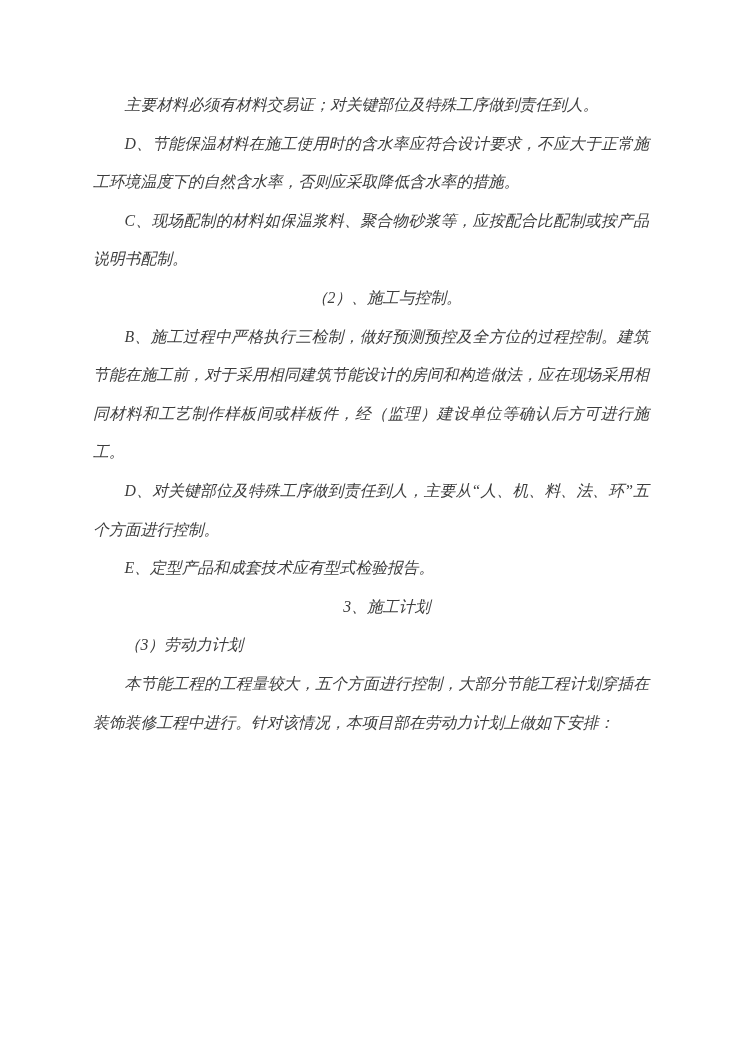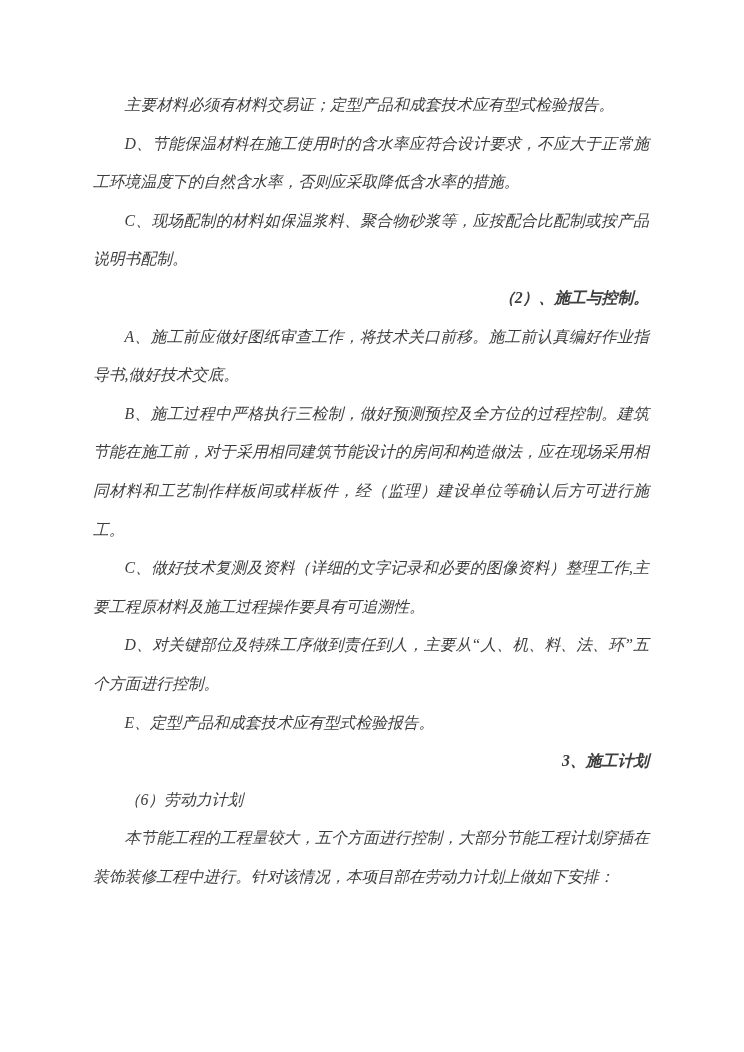--- a/index.html
+++ b/index.html
@@ -28,35 +28,33 @@
     line-height: 38.6px;
     color: #3d3d3d;
     text-indent: 2em;
     text-align: justify;
     text-justify: inter-ideograph;
     font-style: italic; 
     letter-spacing: 0;
     word-break: break-all;
   }
   .content p.heading {
-    font-weight: bold;
-    text-align: right;
+    font-weight: normal;
+    text-align: center;
   }
 </style>
 </head>
 <body>
 
 <div class="page">
   <div class="content">
-    <p>主要材料必须有材料交易证；定型产品和成套技术应有型式检验报告。</p>
+    <p>主要材料必须有材料交易证；对关键部位及特殊工序做到责任到人。</p>
     <p>D、节能保温材料在施工使用时的含水率应符合设计要求，不应大于正常施工环境温度下的自然含水率，否则应采取降低含水率的措施。</p>
     <p>C、现场配制的材料如保温浆料、聚合物砂浆等，应按配合比配制或按产品说明书配制。</p>
     <p class="heading">（2）、施工与控制。</p>
-    <p>A、施工前应做好图纸审查工作，将技术关口前移。施工前认真编好作业指导书,做好技术交底。</p>
     <p>B、施工过程中严格执行三检制，做好预测预控及全方位的过程控制。建筑节能在施工前，对于采用相同建筑节能设计的房间和构造做法，应在现场采用相同材料和工艺制作样板间或样板件，经（监理）建设单位等确认后方可进行施工。</p>
-    <p>C、做好技术复测及资料（详细的文字记录和必要的图像资料）整理工作,主要工程原材料及施工过程操作要具有可追溯性。</p>
     <p>D、对关键部位及特殊工序做到责任到人，主要从“人、机、料、法、环”五个方面进行控制。</p>
     <p>E、定型产品和成套技术应有型式检验报告。</p>
     <p class="heading">3、施工计划</p>
-    <p>（6）劳动力计划</p>
+    <p>（3）劳动力计划</p>
     <p>本节能工程的工程量较大，五个方面进行控制，大部分节能工程计划穿插在装饰装修工程中进行。针对该情况，本项目部在劳动力计划上做如下安排：</p>
   </div>
 </div>
 
 </body></html>

